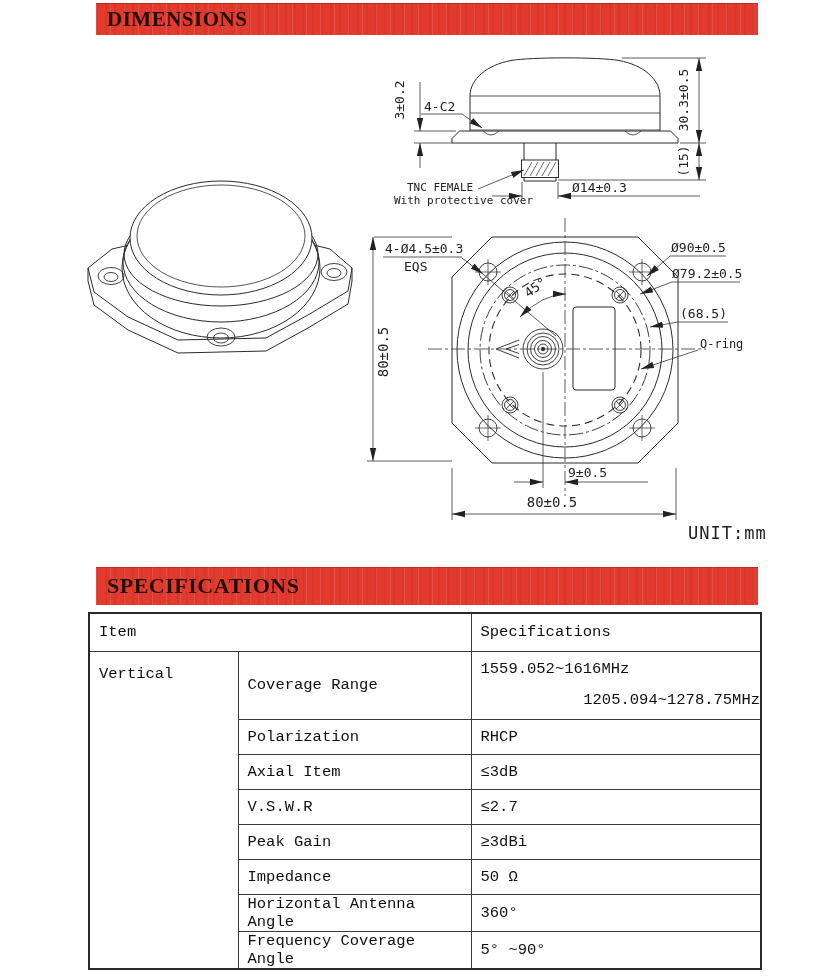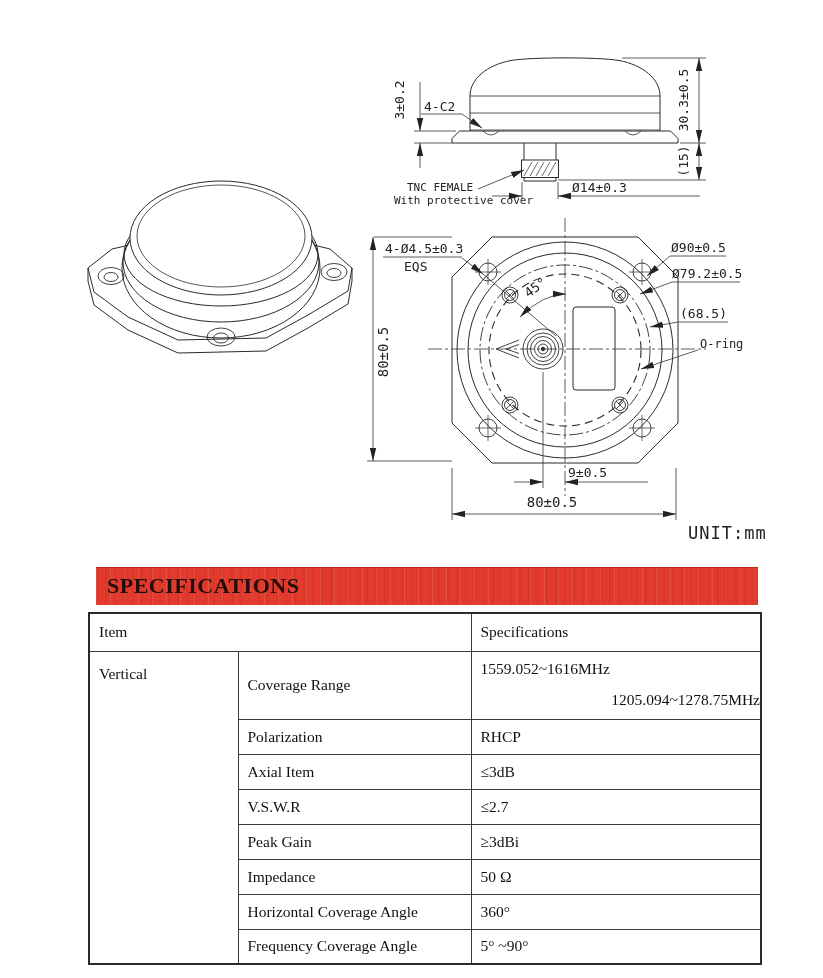--- a/index.html
+++ b/index.html
@@ -17,34 +17,37 @@
   .banner-dimensions .banner-text{font-size:21px;}
   .banner-specs{top:567px;height:38px;}
   .banner-specs .banner-text{font-size:22px;}
   .drawing{position:absolute;left:0;top:40px;}
   .drawing text{font-family:"DejaVu Sans Mono", monospace;fill:#222;}
   .t11{font-size:11px;} .t12{font-size:12px;} .t13{font-size:13px;} .t14{font-size:14px;}
   .t17{font-size:17px;letter-spacing:1px;}
   .spec-table{position:absolute;left:88px;top:612px;width:672px;border-collapse:collapse;
               font-size:15.5px;table-layout:fixed;}
   .spec-table td{border:1px solid #3a3a3a;padding:0 0 0 9px;vertical-align:middle;
-                 font-family:Liberation Serif, serif;color:#101010;}
+                 font-family:Liberation Mono, monospace;color:#101010;}
   .spec-table{border:2px solid #2a2a2a;}
   .row-h{height:38px;}
   .row-freq{height:68px;}
   .row-std{height:35px;}
   .cell-group{vertical-align:top !important;padding-top:13px !important;}
   .freq-line2{margin-top:12px;text-align:right;}
   .freq-cell div{line-height:1.2;}
 </style>
 </head>
 <body>
 
 <div class="page">
 
+  <div class="banner banner-dimensions">
+    <span class="banner-text">DIMENSIONS</span>
+  </div>
 
   <svg class="drawing" width="823" height="520" viewBox="0 40 823 520">
     <defs>
       <marker id="arr" markerUnits="userSpaceOnUse" markerWidth="14" markerHeight="8" refX="13" refY="4" orient="auto-start-reverse">
         <path d="M0,0.8 L13,4 L0,7.2 Z" fill="#222"></path>
       </marker>
     </defs>
 
     <g stroke="#2b2b2b" fill="none" stroke-width="1">
       <path fill="#ffffff" d="M88,268 L112,249 L160,238 L285,238 L330,249 L352,268 L348,291 L308,315 L266,338 L178,340 L128,317 L94,292 Z"></path>
@@ -211,21 +214,21 @@
     </tr>
     <tr class="row-std">
       <td>Peak Gain</td>
       <td>≥3dBi</td>
     </tr>
     <tr class="row-std">
       <td>Impedance</td>
       <td>50 Ω</td>
     </tr>
     <tr class="row-std">
-      <td>Horizontal Coverage Angle</td>
+      <td>Horizontal Antenna Angle</td>
       <td>360°</td>
     </tr>
     <tr class="row-std">
       <td>Frequency Coverage Angle</td>
       <td>5° ~90°</td>
     </tr>
   </tbody>
     </table>
 
 </div>

